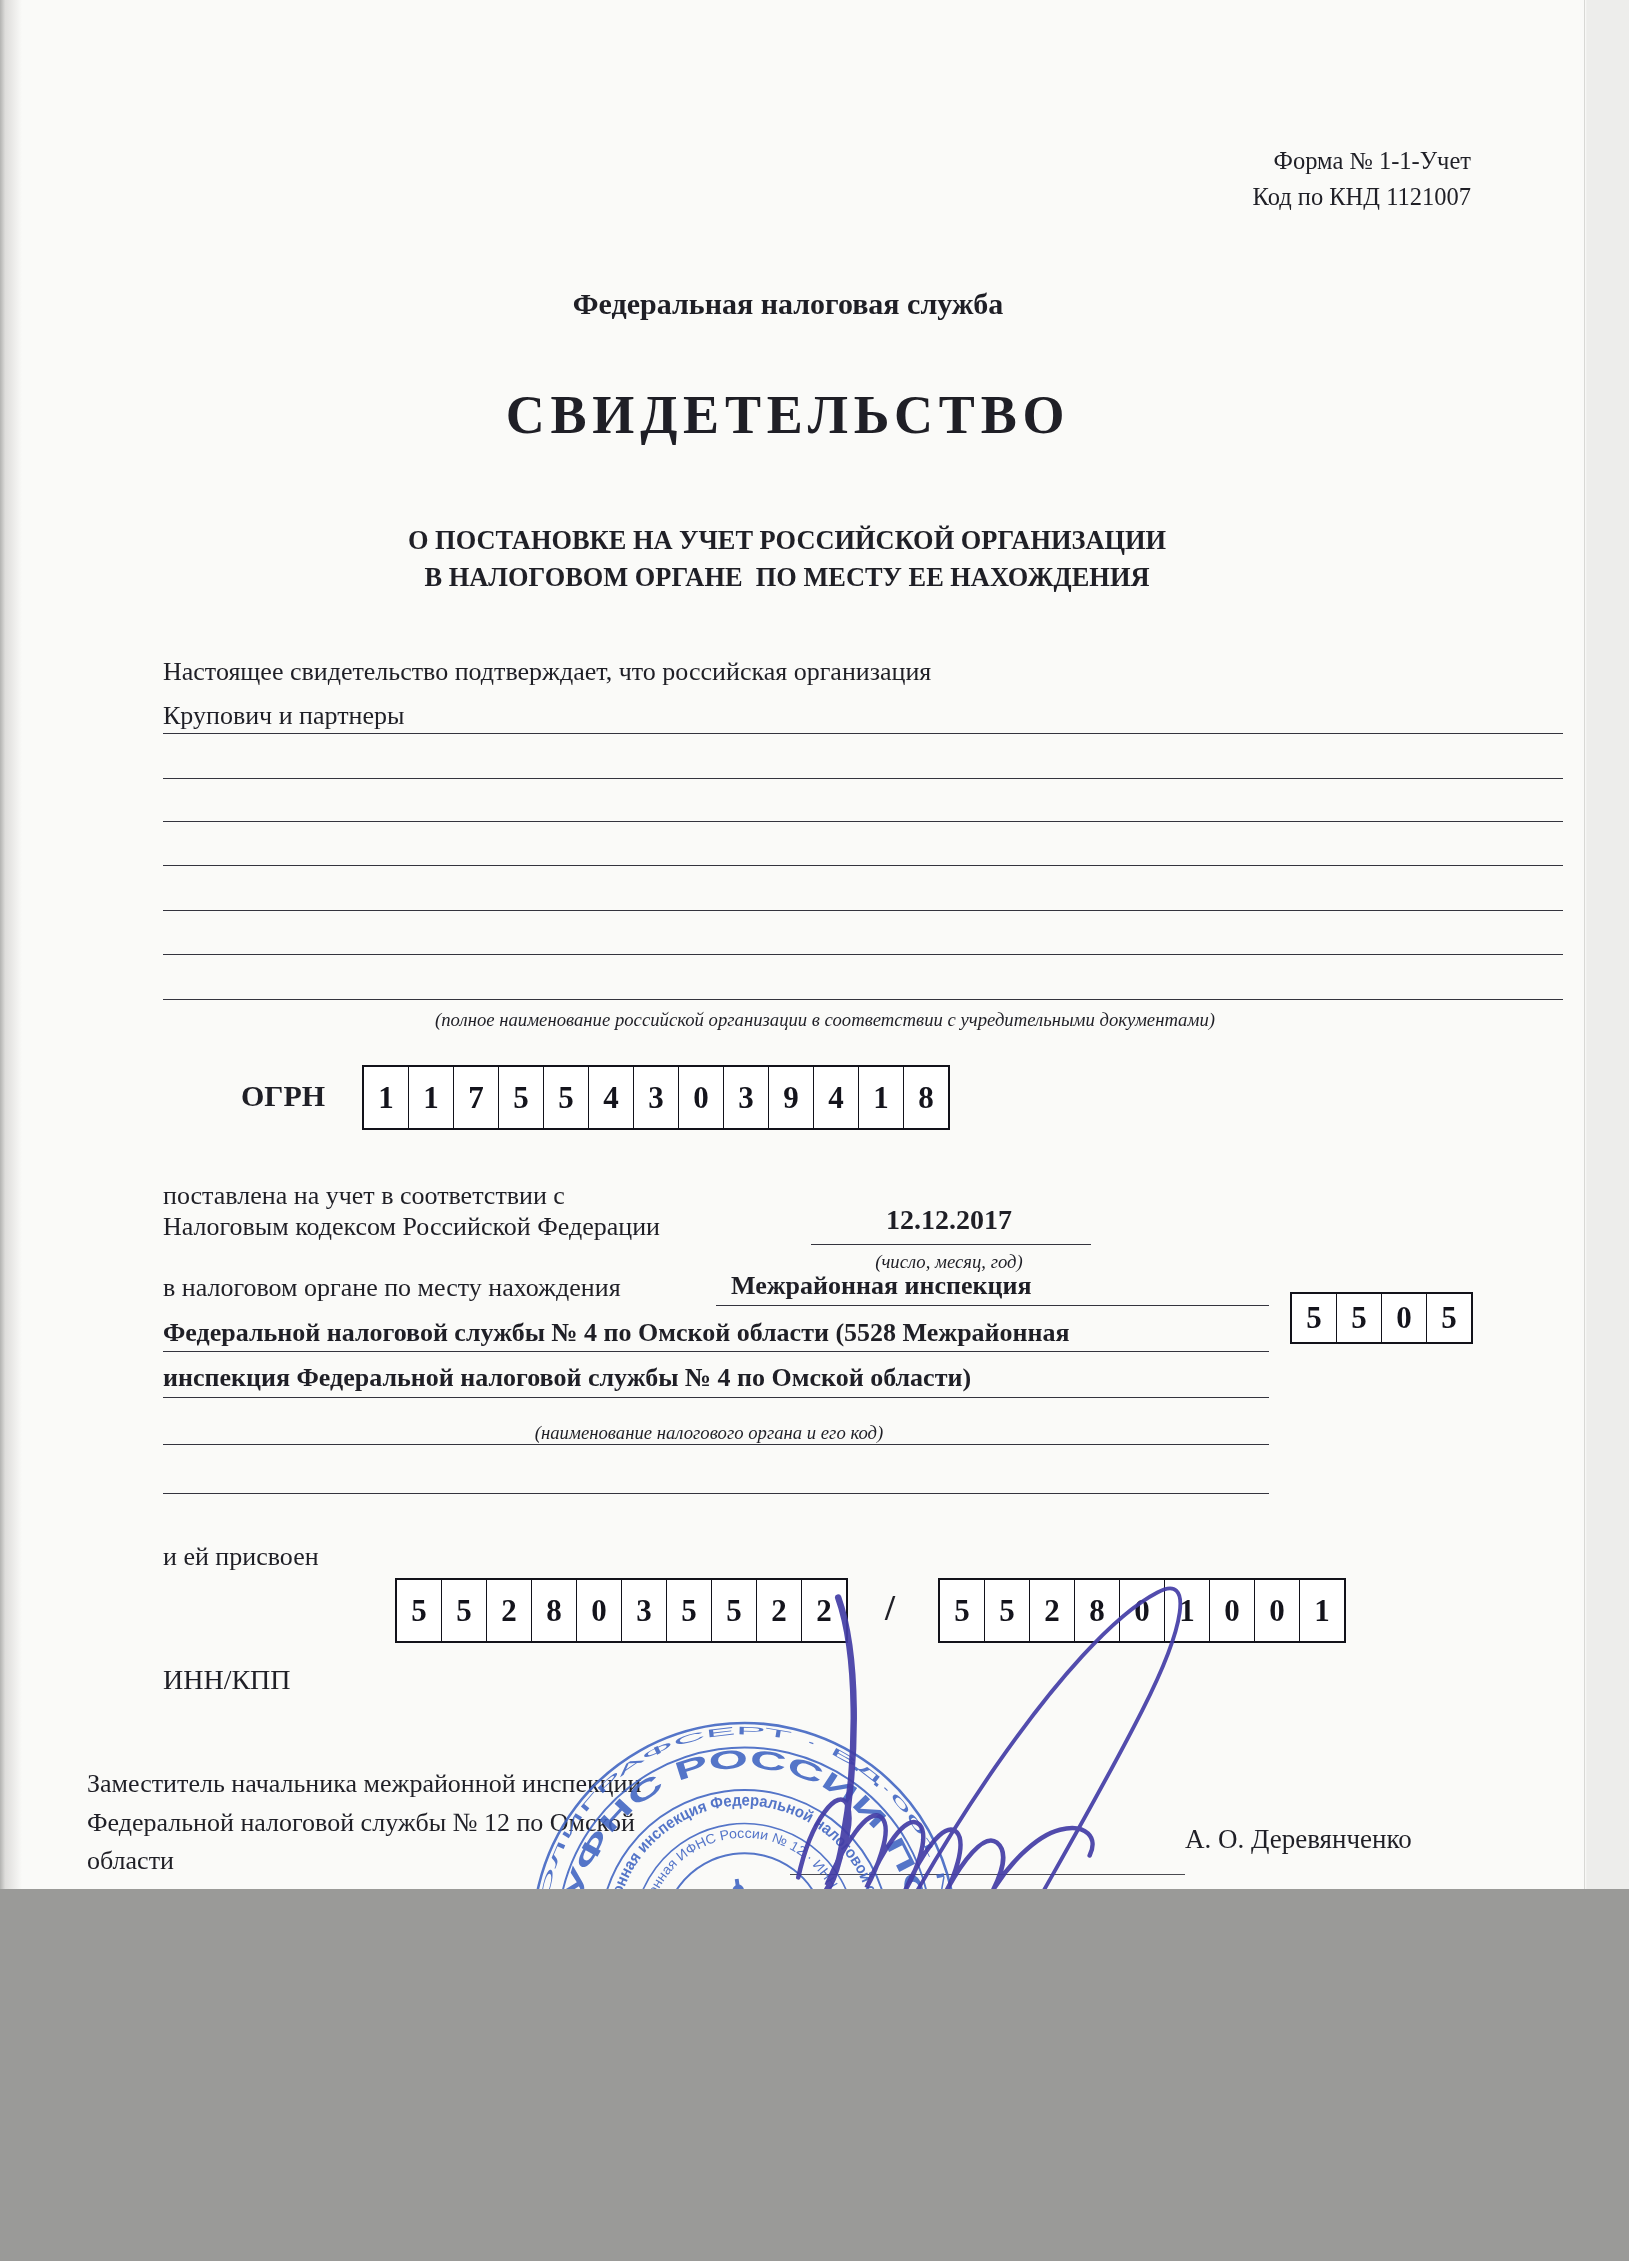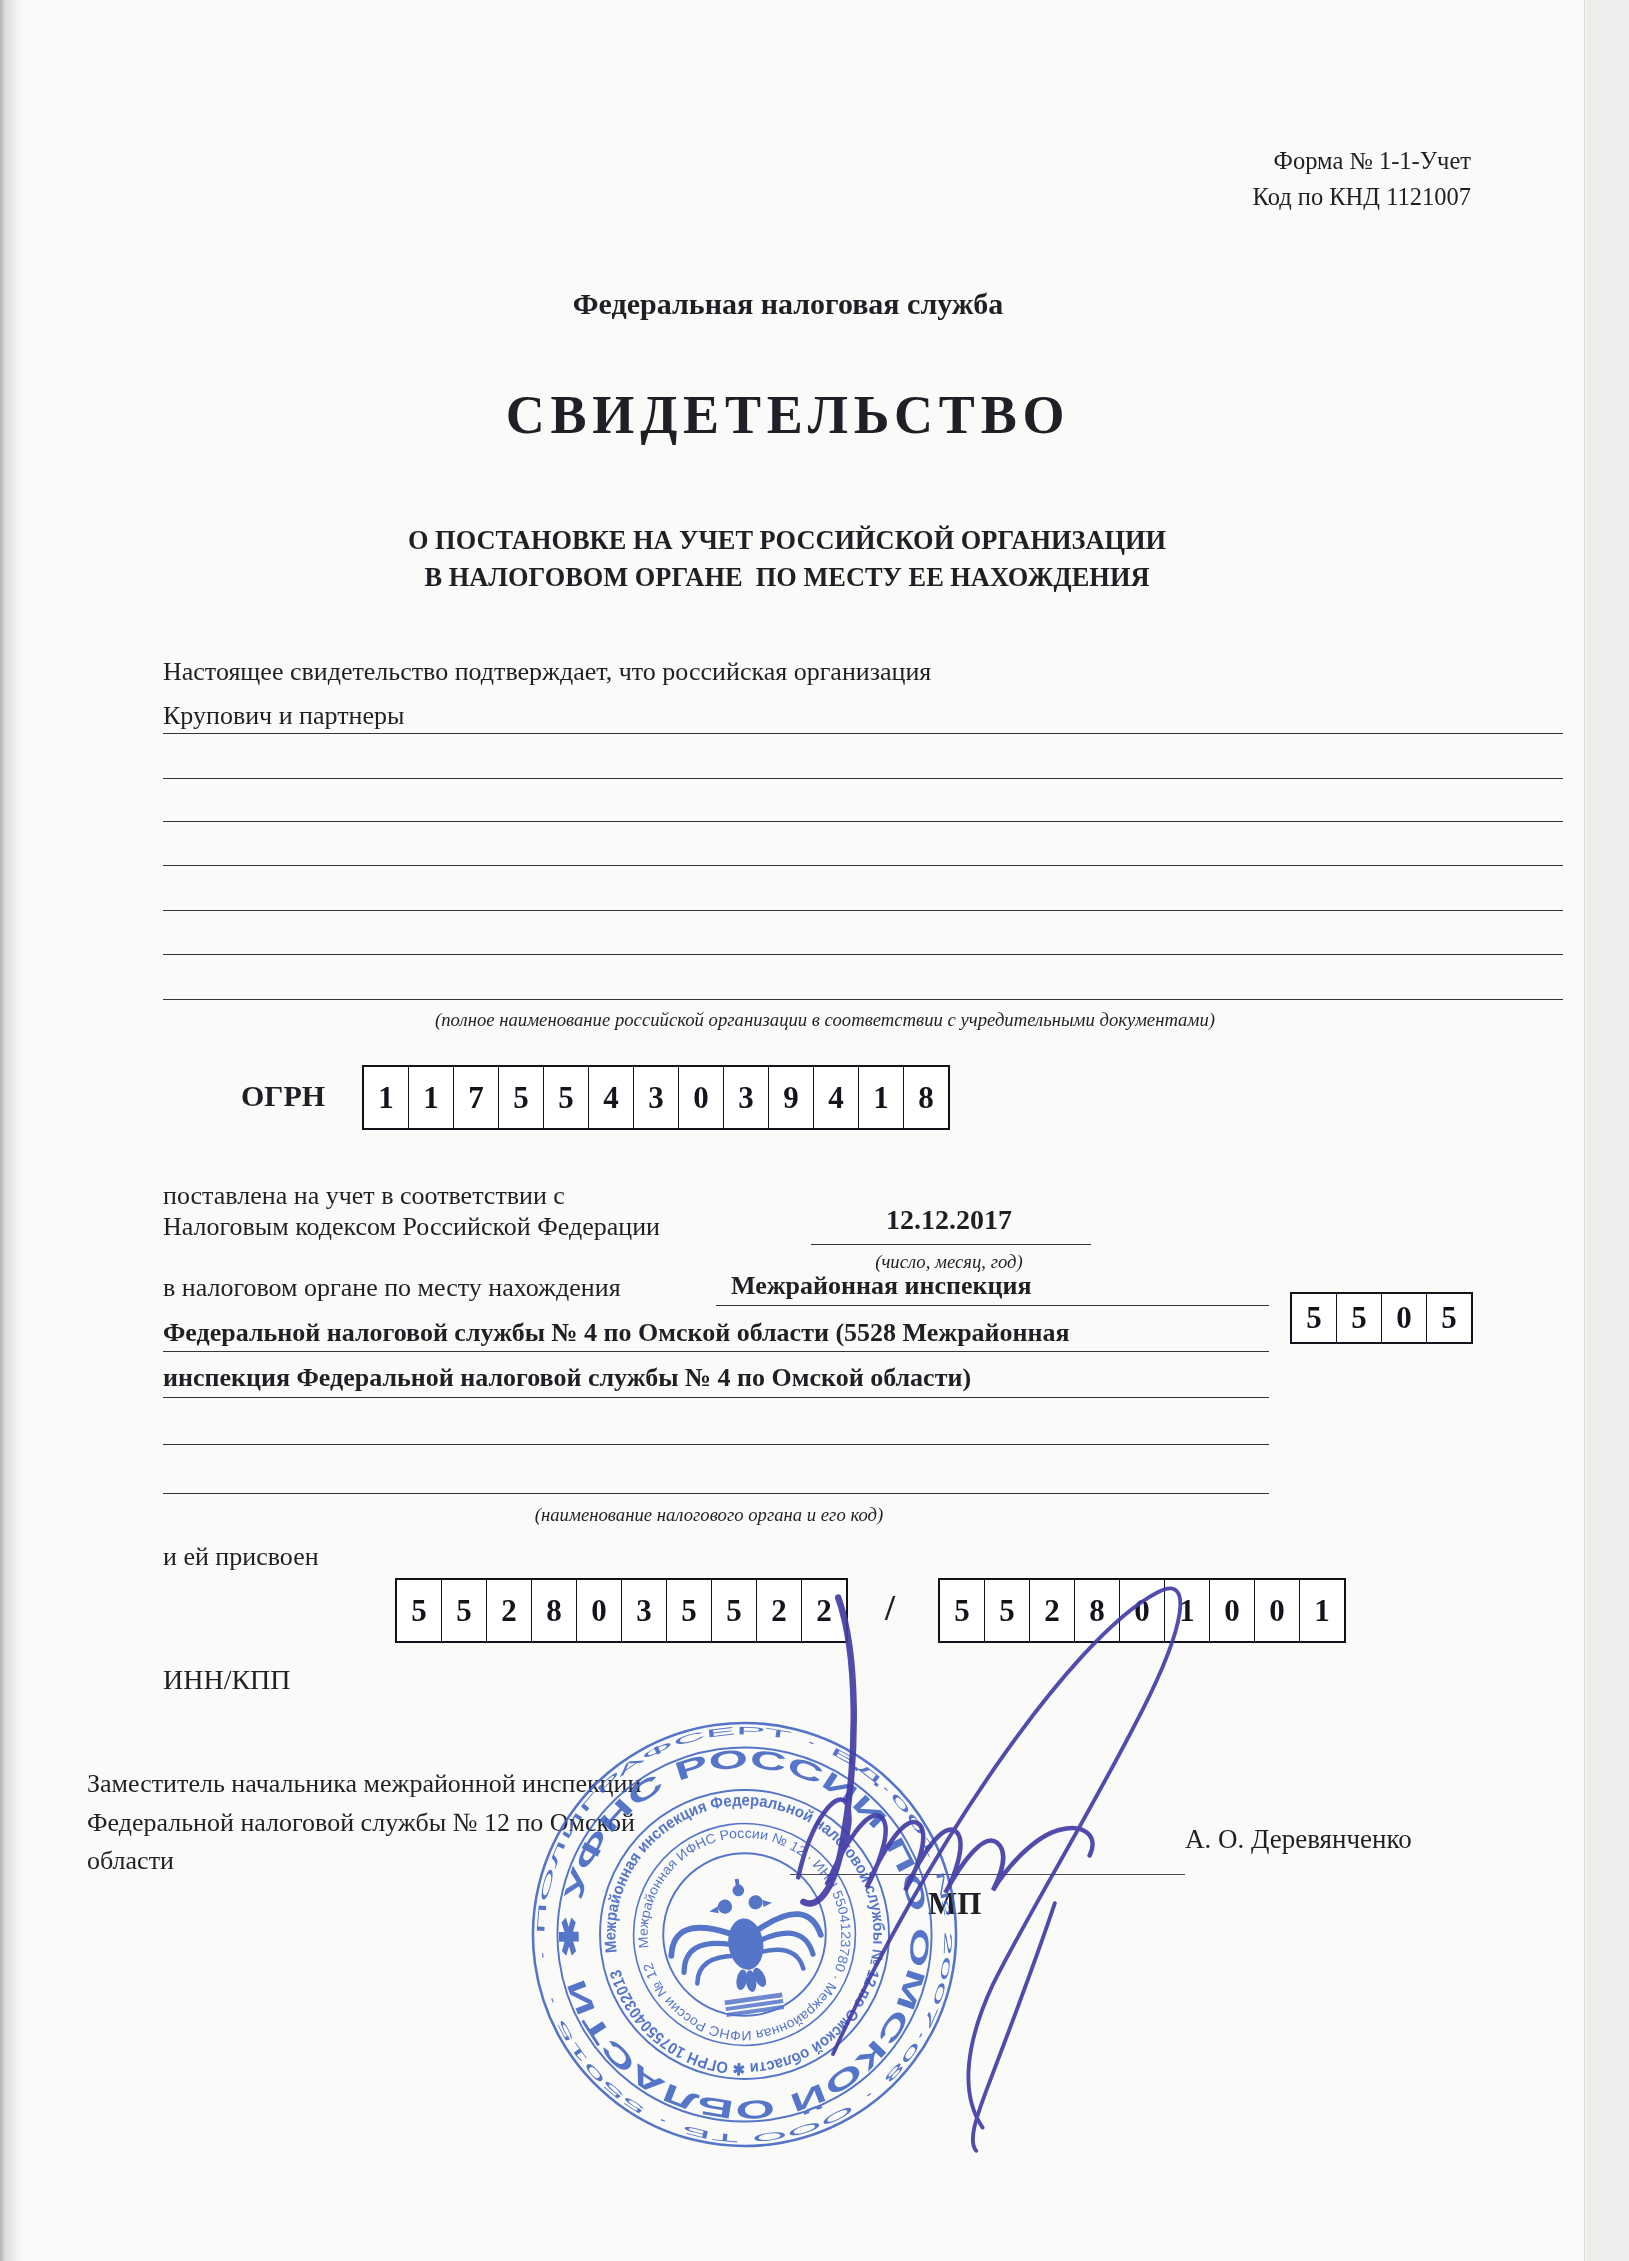--- a/index.html
+++ b/index.html
@@ -1,17 +1,17 @@
 <!DOCTYPE html>
 <html style="font-size:10.3px"><head>
 <meta charset="utf-8">
 <style>
   html,body{margin:0;padding:0;background:#9a9a98;}
   .page{
-    position:relative;width:1630px;height:2261px;overflow:hidden;
+    position:relative;width:1630px;height:1889px;overflow:hidden;
     background:#fafaf8;
     font-family:"Liberation Serif","DejaVu Serif",serif;
     color:#1f1f26;
   }
   .edge-left{position:absolute;left:0;top:0;bottom:0;width:22px;
     background:linear-gradient(to right,#b3b3b1 0,#dedddb 5.2px,rgba(240,240,238,0) 22px);}
   .edge-right{position:absolute;right:0;top:0;bottom:0;width:45px;
     background:linear-gradient(to left,#ededeb 0,#ededeb 43px,rgba(250,250,248,0) 45px);
     border-left:1.3px solid #d8d8d5;}
   .abs{position:absolute;}
@@ -87,21 +87,21 @@
 
   <div class="abs t" style="left:163px;top:1272px;">в налоговом органе по месту нахождения</div>
   <div class="abs t b" style="left:731px;top:1270px;">Межрайонная инспекция</div>
   <div class="abs rule" style="left:716px;top:1305px;width:553px;"></div>
   <div class="abs t b" style="left:163px;top:1317px;">Федеральной налоговой службы № 4 по Омской области (5528 Межрайонная</div>
   <div class="abs rule" style="left:163px;top:1351px;width:1106px;"></div>
   <div class="abs t b" style="left:163px;top:1362px;">инспекция Федеральной налоговой службы № 4 по Омской области)</div>
   <div class="abs rule" style="left:163px;top:1397px;width:1106px;"></div>
   <div class="abs rule" style="left:163px;top:1444px;width:1106px;"></div>
   <div class="abs rule" style="left:163px;top:1493px;width:1106px;"></div>
-  <div class="abs cap" style="left:709px;top:1504px;text-align:right;">(наименование налогового органа и его код)</div>
+  <div class="abs cap" style="left:709px;top:1422px;text-align:right;">(наименование налогового органа и его код)</div>
 
   <div class="abs cells h74" style="left:1290px;top:1292px;">
     <div class="cell">5</div>
     <div class="cell">5</div>
     <div class="cell">0</div>
     <div class="cell">5</div>
   </div>
 
   <div class="abs t" style="left:163px;top:1541px;">и ей присвоен</div>
   <div class="abs t" style="left:163px;top:1663px;font-size:28px;">ИНН/КПП</div>

